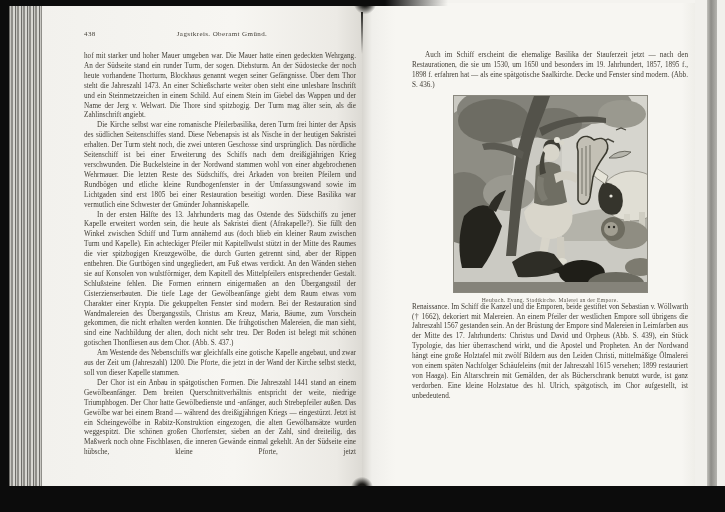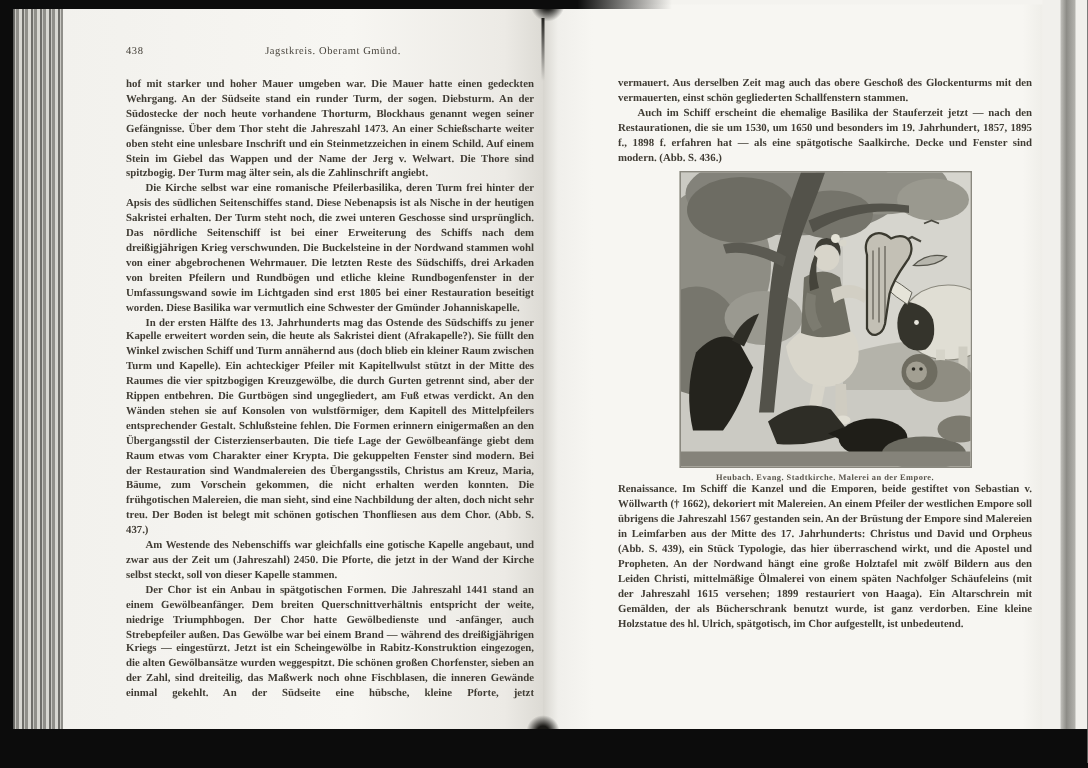--- a/index.html
+++ b/index.html
@@ -26,21 +26,21 @@
              background:linear-gradient(to right,#f2f1ed 0,#f7f6f2 60%,#eceae5 92%,#dcdad4 100%);}
   .right-page{position:absolute;left:362px;top:3px;width:333px;height:483px;
               background:linear-gradient(to right,#d7d5cf 0,#f0efeb 3%,#f7f6f2 10%,#f7f6f2 96%,#efeee9 100%);}
   .page-header{position:absolute;height:12px;font-size:7px;color:#46423a;letter-spacing:0.4px;}
   .lp-header{left:42px;right:8px;top:24px;}
   .rp-header{left:50px;right:7px;top:26px;}
   .pagenum{position:absolute;top:0;}
   .pagenum.pn-left{left:0;}
   .pagenum.pn-right{right:0;}
   .runhead{position:absolute;left:6px;right:0;top:0;text-align:center;}
-  .body-col{position:absolute;font-weight:bold;}
+  .body-col{position:absolute;}
   .lp-body{left:42px;right:6px;top:46px;}
   .rp-body{left:50px;right:7px;top:48px;}
   p.line{margin:0;text-indent:13px;text-align:justify;font-size:7.2px;line-height:9.9px;
          color:#403c34;hyphens:none;}
   p.cont{text-indent:0;}
   p.runover{text-align-last:justify;}
   
   figure{margin:4px auto 0;width:195px;padding:0;}
   .painting{display:block;border:1px solid #8a887f;background:#cbcac3;}
   figcaption{text-align:center;font-size:5.6px;letter-spacing:0.3px;color:#57534a;margin-top:4px;}
@@ -56,28 +56,27 @@
 
   <div class="left-page">
     <div class="page-header lp-header">
       <span class="pagenum pn-left">438</span>
       <span class="runhead">Jagstkreis. Oberamt Gmünd.</span>
     </div>
     <div class="body-col lp-body">
       <p class="line cont">hof mit starker und hoher Mauer umgeben war. Die Mauer hatte einen gedeckten Wehrgang. An der Südseite stand ein runder Turm, der sogen. Diebsturm. An der Südostecke der noch heute vorhandene Thorturm, Blockhaus genannt wegen seiner Gefängnisse. Über dem Thor steht die Jahreszahl 1473. An einer Schießscharte weiter oben steht eine unlesbare Inschrift und ein Steinmetzzeichen in einem Schild. Auf einem Stein im Giebel das Wappen und der Name der Jerg v. Welwart. Die Thore sind spitzbogig. Der Turm mag älter sein, als die Zahlinschrift angiebt.</p>
       <p class="line">Die Kirche selbst war eine romanische Pfeilerbasilika, deren Turm frei hinter der Apsis des südlichen Seitenschiffes stand. Diese Nebenapsis ist als Nische in der heutigen Sakristei erhalten. Der Turm steht noch, die zwei unteren Geschosse sind ursprünglich. Das nördliche Seitenschiff ist bei einer Erweiterung des Schiffs nach dem dreißigjährigen Krieg verschwunden. Die Buckelsteine in der Nordwand stammen wohl von einer abgebrochenen Wehrmauer. Die letzten Reste des Südschiffs, drei Arkaden von breiten Pfeilern und Rundbögen und etliche kleine Rundbogenfenster in der Umfassungswand sowie im Lichtgaden sind erst 1805 bei einer Restauration beseitigt worden. Diese Basilika war vermutlich eine Schwester der Gmünder Johanniskapelle.</p>
       <p class="line">In der ersten Hälfte des 13. Jahrhunderts mag das Ostende des Südschiffs zu jener Kapelle erweitert worden sein, die heute als Sakristei dient (Afrakapelle?). Sie füllt den Winkel zwischen Schiff und Turm annähernd aus (doch blieb ein kleiner Raum zwischen Turm und Kapelle). Ein achteckiger Pfeiler mit Kapitellwulst stützt in der Mitte des Raumes die vier spitzbogigen Kreuzgewölbe, die durch Gurten getrennt sind, aber der Rippen entbehren. Die Gurtbögen sind ungegliedert, am Fuß etwas verdickt. An den Wänden stehen sie auf Konsolen von wulstförmiger, dem Kapitell des Mittelpfeilers entsprechender Gestalt. Schlußsteine fehlen. Die Formen erinnern einigermaßen an den Übergangsstil der Cisterzienserbauten. Die tiefe Lage der Gewölbeanfänge giebt dem Raum etwas vom Charakter einer Krypta. Die gekuppelten Fenster sind modern. Bei der Restauration sind Wandmalereien des Übergangsstils, Christus am Kreuz, Maria, Bäume, zum Vorschein gekommen, die nicht erhalten werden konnten. Die frühgotischen Malereien, die man sieht, sind eine Nachbildung der alten, doch nicht sehr treu. Der Boden ist belegt mit schönen gotischen Thonfliesen aus dem Chor. (Abb. S. 437.)</p>
-      <p class="line">Am Westende des Nebenschiffs war gleichfalls eine gotische Kapelle angebaut, und zwar aus der Zeit um (Jahreszahl) 2450. Die Pforte, die jetzt in der Wand der Kirche selbst steckt, soll von dieser Kapelle stammen.</p>
+      <p class="line">Am Westende des Nebenschiffs war gleichfalls eine gotische Kapelle angebaut, und zwar aus der Zeit um (Jahreszahl) 1200. Die Pforte, die jetzt in der Wand der Kirche selbst steckt, soll von dieser Kapelle stammen.</p>
       <p class="line runover">Der Chor ist ein Anbau in spätgotischen Formen. Die Jahreszahl 1441 stand an einem Gewölbeanfänger. Dem breiten Querschnittverhältnis entspricht der weite, niedrige Triumphbogen. Der Chor hatte Gewölbedienste und -anfänger, auch Strebepfeiler außen. Das Gewölbe war bei einem Brand — während des dreißigjährigen Kriegs — eingestürzt. Jetzt ist ein Scheingewölbe in Rabitz-Konstruktion eingezogen, die alten Gewölbansätze wurden weggespitzt. Die schönen großen Chorfenster, sieben an der Zahl, sind dreiteilig, das Maßwerk noch ohne Fischblasen, die inneren Gewände einmal gekehlt. An der Südseite eine hübsche, kleine Pforte, jetzt</p>
     </div>
   </div>
 
   <div class="right-page">
     <div class="body-col rp-body">
-      <p class="line cont">vermauert. Aus derselben Zeit mag auch das obere Geschoß des Glockenturms mit den vermauerten, einst schön gegliederten Schallfenstern stammen.</p>
       <p class="line">Auch im Schiff erscheint die ehemalige Basilika der Stauferzeit jetzt — nach den Restaurationen, die sie um 1530, um 1650 und besonders im 19. Jahrhundert, 1857, 1895 f., 1898 f. erfahren hat — als eine spätgotische Saalkirche. Decke und Fenster sind modern. (Abb. S. 436.)</p>
 
       <figure>
         <svg class="painting" viewBox="0 0 193 196" width="193" height="196" xmlns="http://www.w3.org/2000/svg">
           <rect width="193" height="196" fill="#cbcac3"></rect>
           <rect x="108" width="85" height="130" fill="#d6d5ce"></rect>
           <path d="M108,122 Q150,108 193,113 L193,145 L108,145 Z" fill="#b4b3aa"></path>
           <ellipse cx="20" cy="62" rx="40" ry="52" fill="#8e8d84"></ellipse>
           <ellipse cx="10" cy="112" rx="30" ry="36" fill="#77766d"></ellipse>
           <ellipse cx="55" cy="97" rx="26" ry="18" fill="#9a9990"></ellipse>

